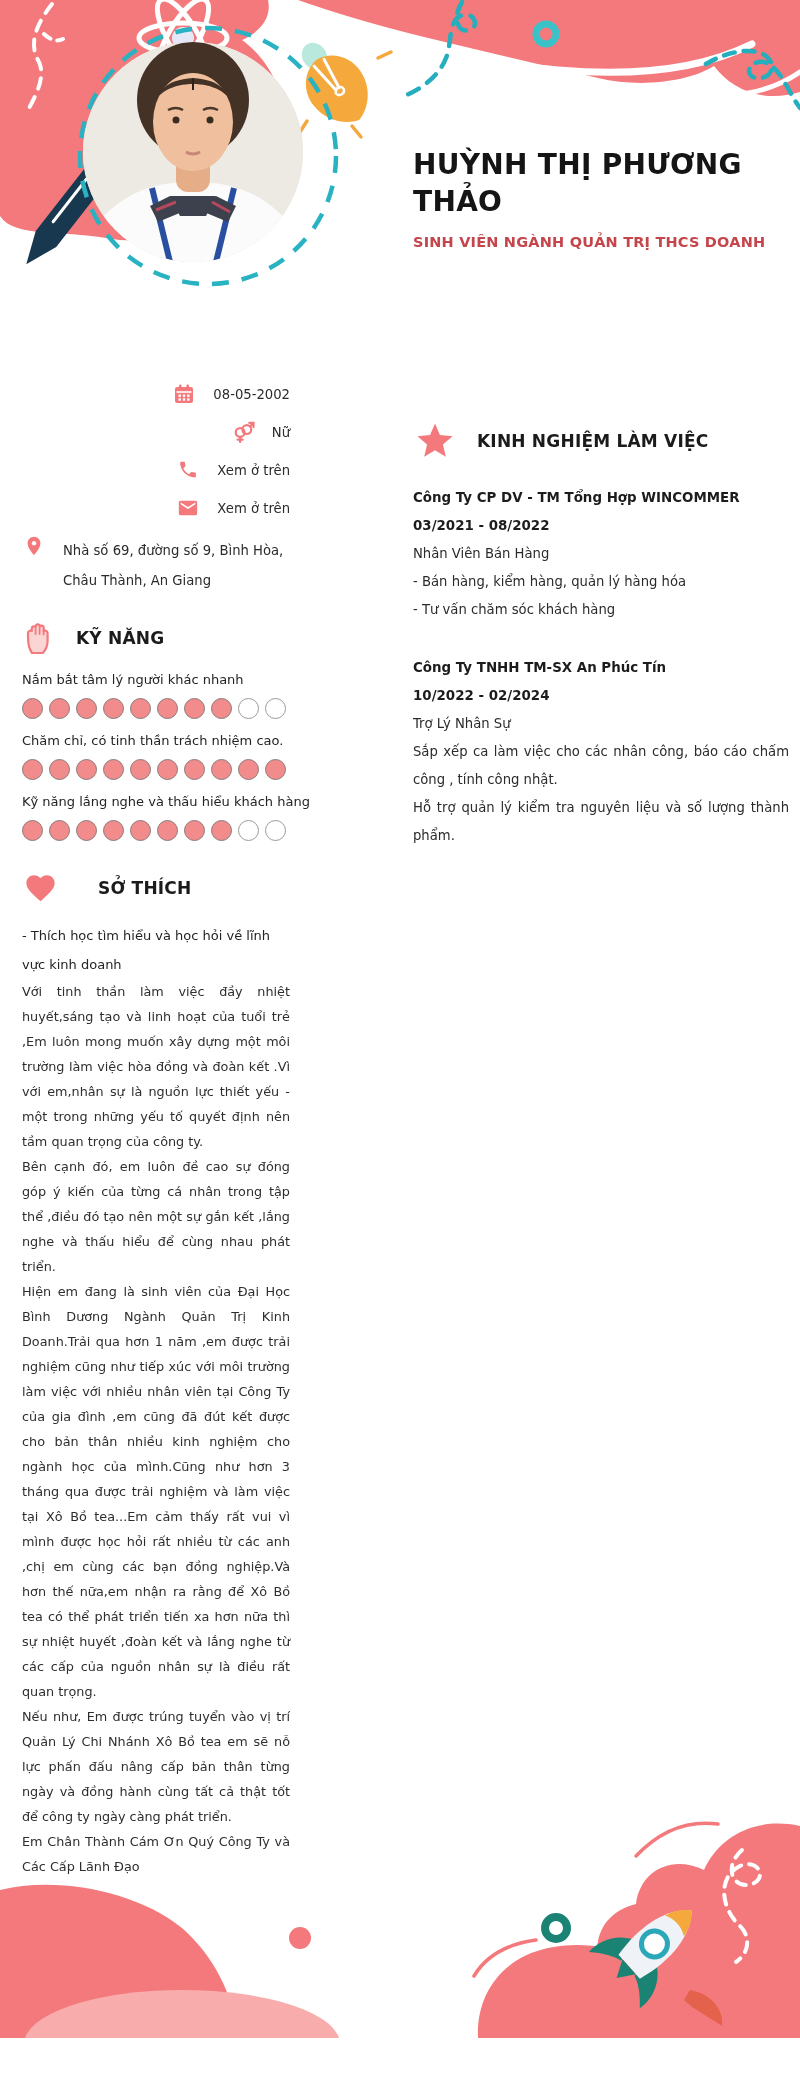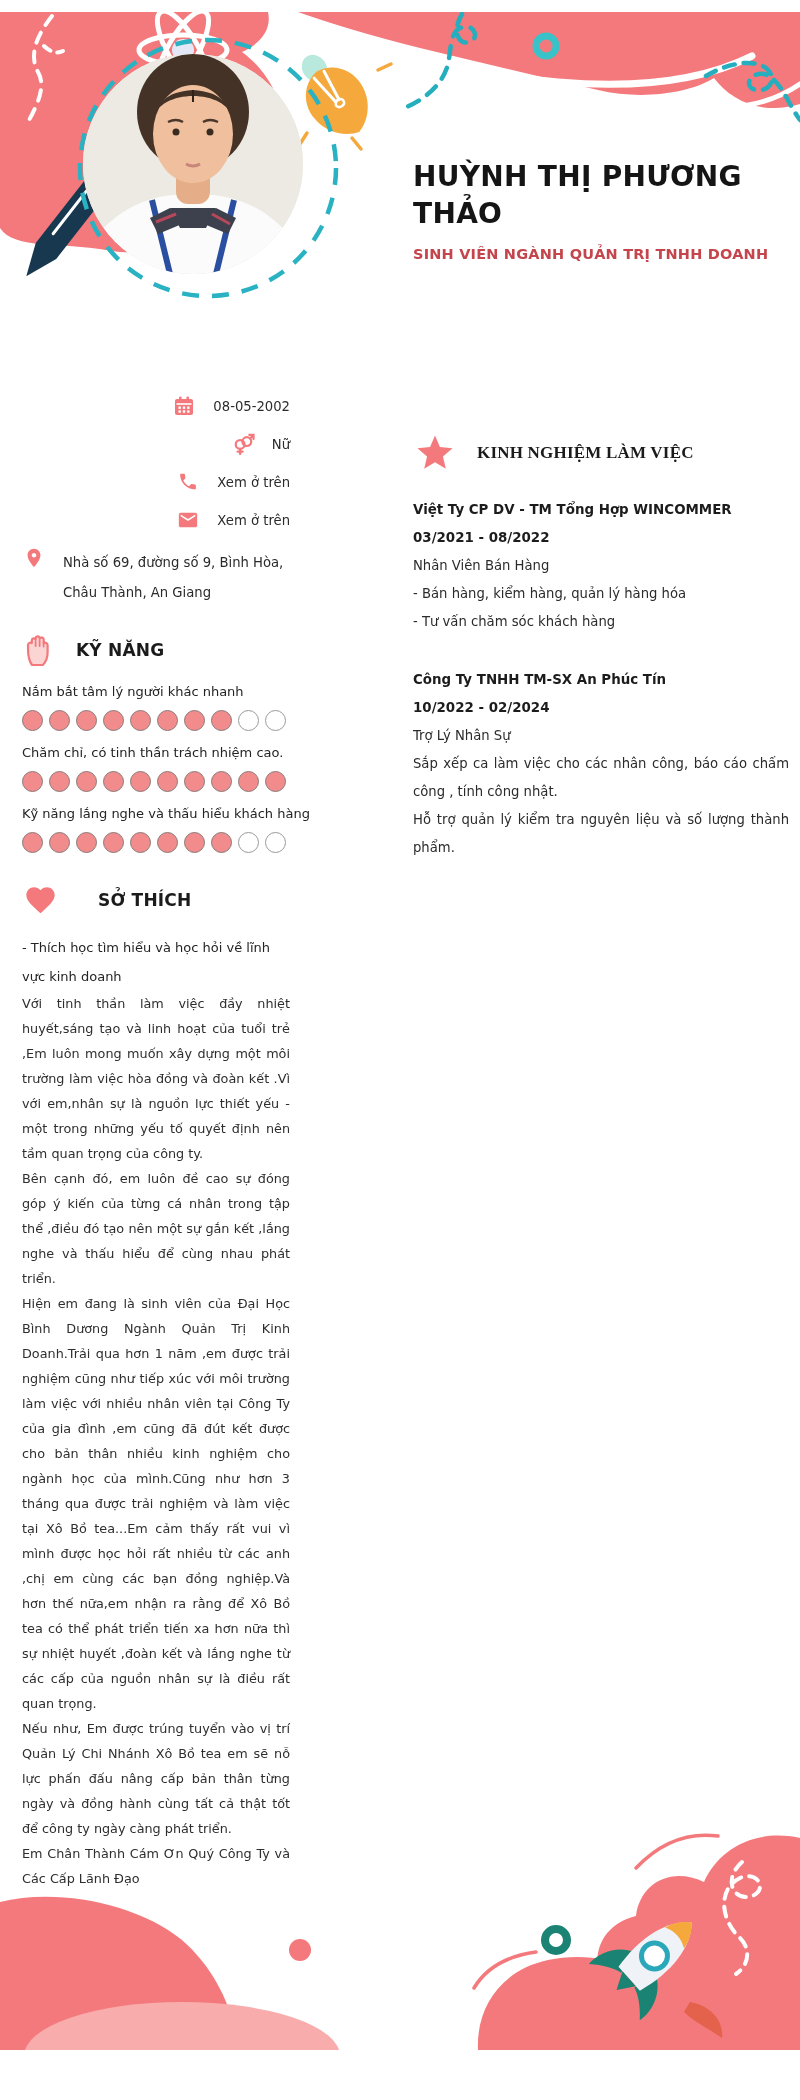--- a/index.html
+++ b/index.html
@@ -1,17 +1,17 @@
 <!DOCTYPE html>
 <html><head>
 <meta charset="utf-8">
 <style>
   html,body{margin:0;padding:0;background:#fff;}
   .page{
-    position:relative;width:800px;height:2038px;margin:12px auto;
+    position:relative;width:800px;height:2038px;margin:0 auto;
     background:#fff;overflow:hidden;
     font-family:"DejaVu Sans","Liberation Sans",sans-serif;
     color:#2b2b2b;
   }
   svg{display:block;}
   .deco-top{position:absolute;top:0;left:0;}
   .deco-bottom{position:absolute;bottom:0;left:0;}
 
   
   .name-block{position:absolute;left:413px;top:146px;width:378px;}
@@ -115,21 +115,21 @@
         <path d="M156,210 L176,202 M212,202 L230,212" stroke="#B5485A" stroke-width="3"></path>
       </g>
     </g>
   </svg>
 
   <div class="name-block">
     <div class="name">
       <div>HUỲNH THỊ PHƯƠNG</div>
       <div>THẢO</div>
     </div>
-    <div class="subtitle">SINH VIÊN NGÀNH QUẢN TRỊ TNHH DOANH</div>
+    <div class="subtitle">SINH VIÊN NGÀNH QUẢN TRỊ THCS DOANH</div>
   </div>
 
   <div class="col-left">
 
     <div>
       <div class="c-row">
         <svg class="c-ico" viewBox="0 0 22 22" width="22" height="22">
           <rect x="2" y="4" width="18" height="16" rx="2" fill="#F4797C"></rect>
           <rect x="6" y="1.5" width="2.6" height="5" rx="1.2" fill="#F4797C"></rect>
           <rect x="13.4" y="1.5" width="2.6" height="5" rx="1.2" fill="#F4797C"></rect>
@@ -245,29 +245,29 @@
       <p>Hiện em đang là sinh viên của Đại Học Bình Dương Ngành Quản Trị Kinh Doanh.Trải qua hơn 1 năm ,em được trải nghiệm cũng như tiếp xúc với môi trường làm việc với nhiều nhân viên tại Công Ty của gia đình ,em cũng đã đút kết được cho bản thân nhiều kinh nghiệm cho ngành học của mình.Cũng như hơn 3 tháng qua được trải nghiệm và làm việc tại Xô Bồ tea...Em cảm thấy rất vui vì mình được học hỏi rất nhiều từ các anh ,chị em cùng các bạn đồng nghiệp.Và hơn thế nữa,em nhận ra rằng để Xô Bồ tea có thể phát triển tiến xa hơn nữa thì sự nhiệt huyết ,đoàn kết và lắng nghe từ các cấp của nguồn nhân sự là điều rất quan trọng.</p>
       <p>Nếu như, Em được trúng tuyển vào vị trí Quản Lý Chi Nhánh Xô Bồ tea em sẽ nỗ lực phấn đấu nâng cấp bản thân từng ngày và đồng hành cùng tất cả thật tốt để công ty ngày càng phát triển.</p>
       <p>Em Chân Thành Cám Ơn Quý Công Ty và Các Cấp Lãnh Đạo</p>
     </div>
   </div>
 
   <div class="col-right">
 
 
     <div>
-      <div class="sec-head" style="margin-top:40px;font-family:Liberation Serif, serif;">
+      <div class="sec-head" style="margin-top:40px;">
         <svg class="sh-ico" viewBox="0 0 24 24" width="44" height="42">
           <path fill="#F4797C" d="M12 17.27L18.18 21l-1.64-7.03L22 9.24l-7.19-.61L12 2 9.19 8.63 2 9.24l5.46 4.73L5.82 21z"></path>
         </svg>
         <div class="sec-title">KINH NGHIỆM LÀM VIỆC</div>
       </div>
 
       <div class="exp-entry">
-        <div class="exp-company">Việt Ty CP DV - TM Tổng Hợp WINCOMMER</div>
+        <div class="exp-company">Công Ty CP DV - TM Tổng Hợp WINCOMMER</div>
         <div class="exp-period">03/2021 - 08/2022</div>
         <div class="exp-role">Nhân Viên Bán Hàng</div>
         <div class="exp-detail">- Bán hàng, kiểm hàng, quản lý hàng hóa</div>
         <div class="exp-detail">- Tư vấn chăm sóc khách hàng</div>
       </div>
 
       <div class="exp-entry" style="margin-top:30px;">
         <div class="exp-company">Công Ty TNHH TM-SX An Phúc Tín</div>
         <div class="exp-period">10/2022 - 02/2024</div>
         <div class="exp-role">Trợ Lý Nhân Sự</div>

